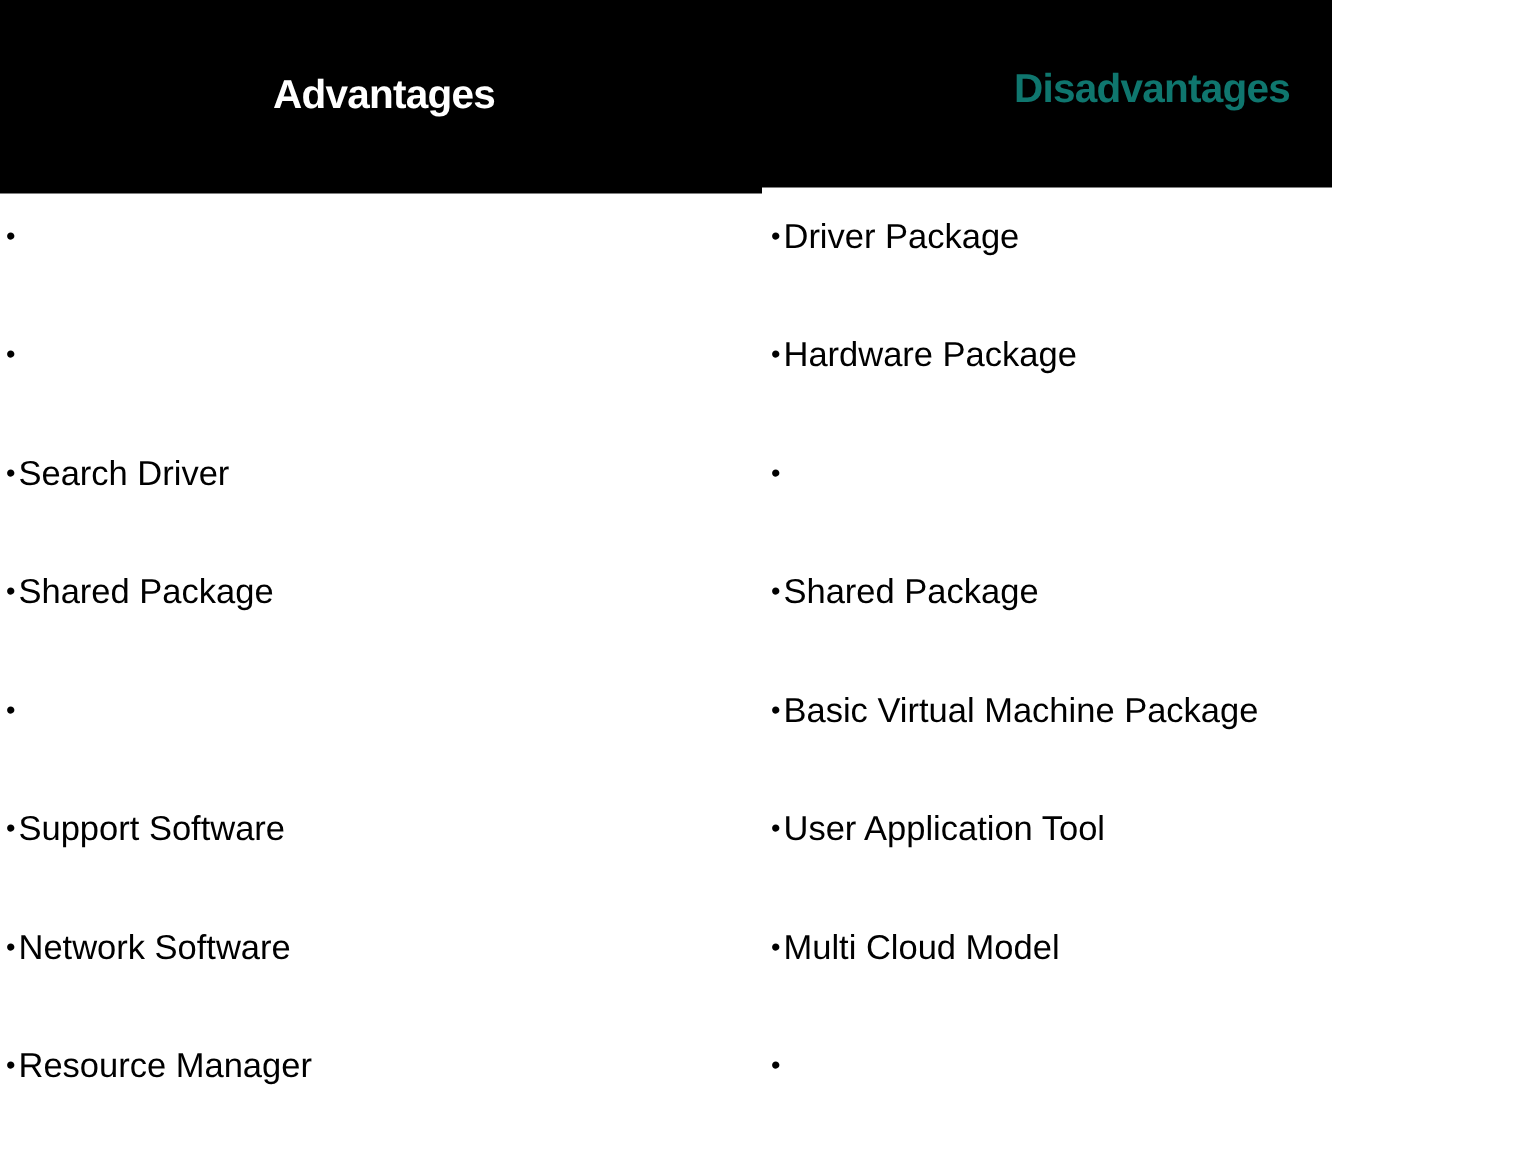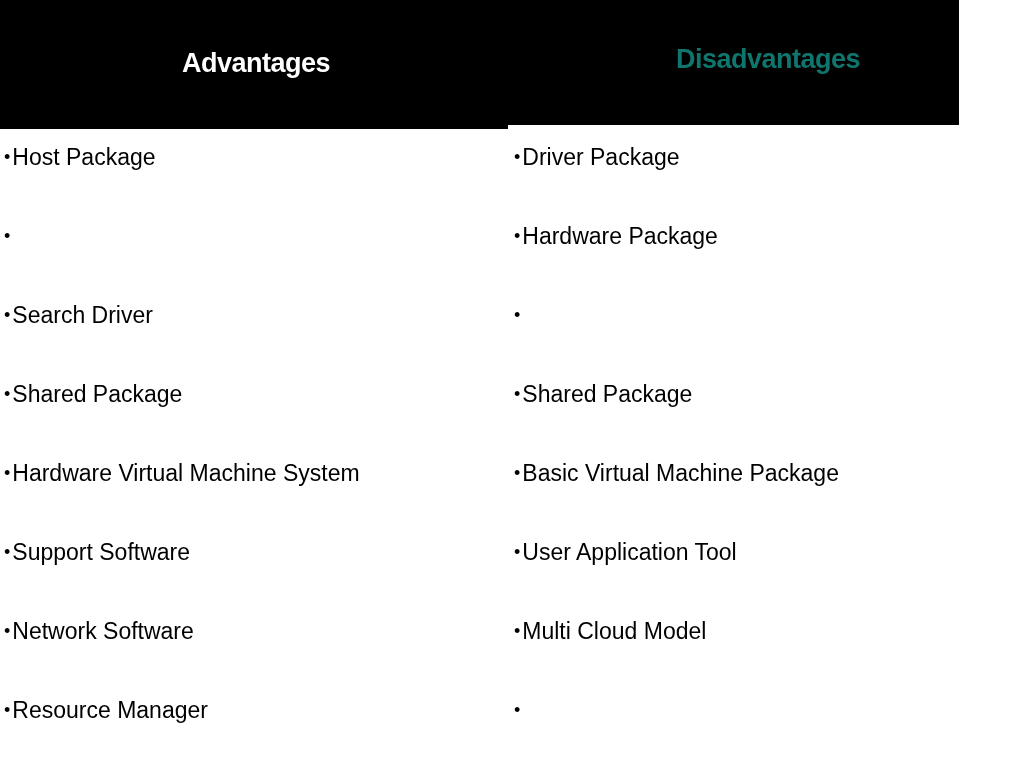--- a/index.html
+++ b/index.html
@@ -20,21 +20,21 @@
     width: 1024px;
     height: 768px;
     background: #ffffff;
   }
 
   
   .top-banner {
     position: absolute;
     left: 0;
     top: 0;
-    width: 959px;
+    width: 888px;
     height: 125px;
     background: #000000;
   }
 
   .banner-title-left {
     position: absolute;
     left: 0;
     top: 48px;
     width: 512px;
     text-align: center;
@@ -129,36 +129,34 @@
     <div class="banner-title-left">Advantages</div>
     <div class="banner-title-right">Disadvantages</div>
   </div>
 
   <div class="left-rule"></div>
 
   <div class="column left">
     <ul class="bullet-list">
       <li class="bullet-item">
         <span class="bullet-marker">•</span>
-        <span class="bullet-text">Host Package</span>
       </li>
       <li class="bullet-item">
         <span class="bullet-marker">•</span>
       </li>
       <li class="bullet-item">
         <span class="bullet-marker">•</span>
         <span class="bullet-text">Search Driver</span>
       </li>
       <li class="bullet-item">
         <span class="bullet-marker">•</span>
         <span class="bullet-text">Shared Package</span>
       </li>
       <li class="bullet-item">
         <span class="bullet-marker">•</span>
-        <span class="bullet-text">Hardware Virtual Machine System</span>
       </li>
       <li class="bullet-item">
         <span class="bullet-marker">•</span>
         <span class="bullet-text">Support Software</span>
       </li>
       <li class="bullet-item">
         <span class="bullet-marker">•</span>
         <span class="bullet-text">Network Software</span>
       </li>
       <li class="bullet-item">

